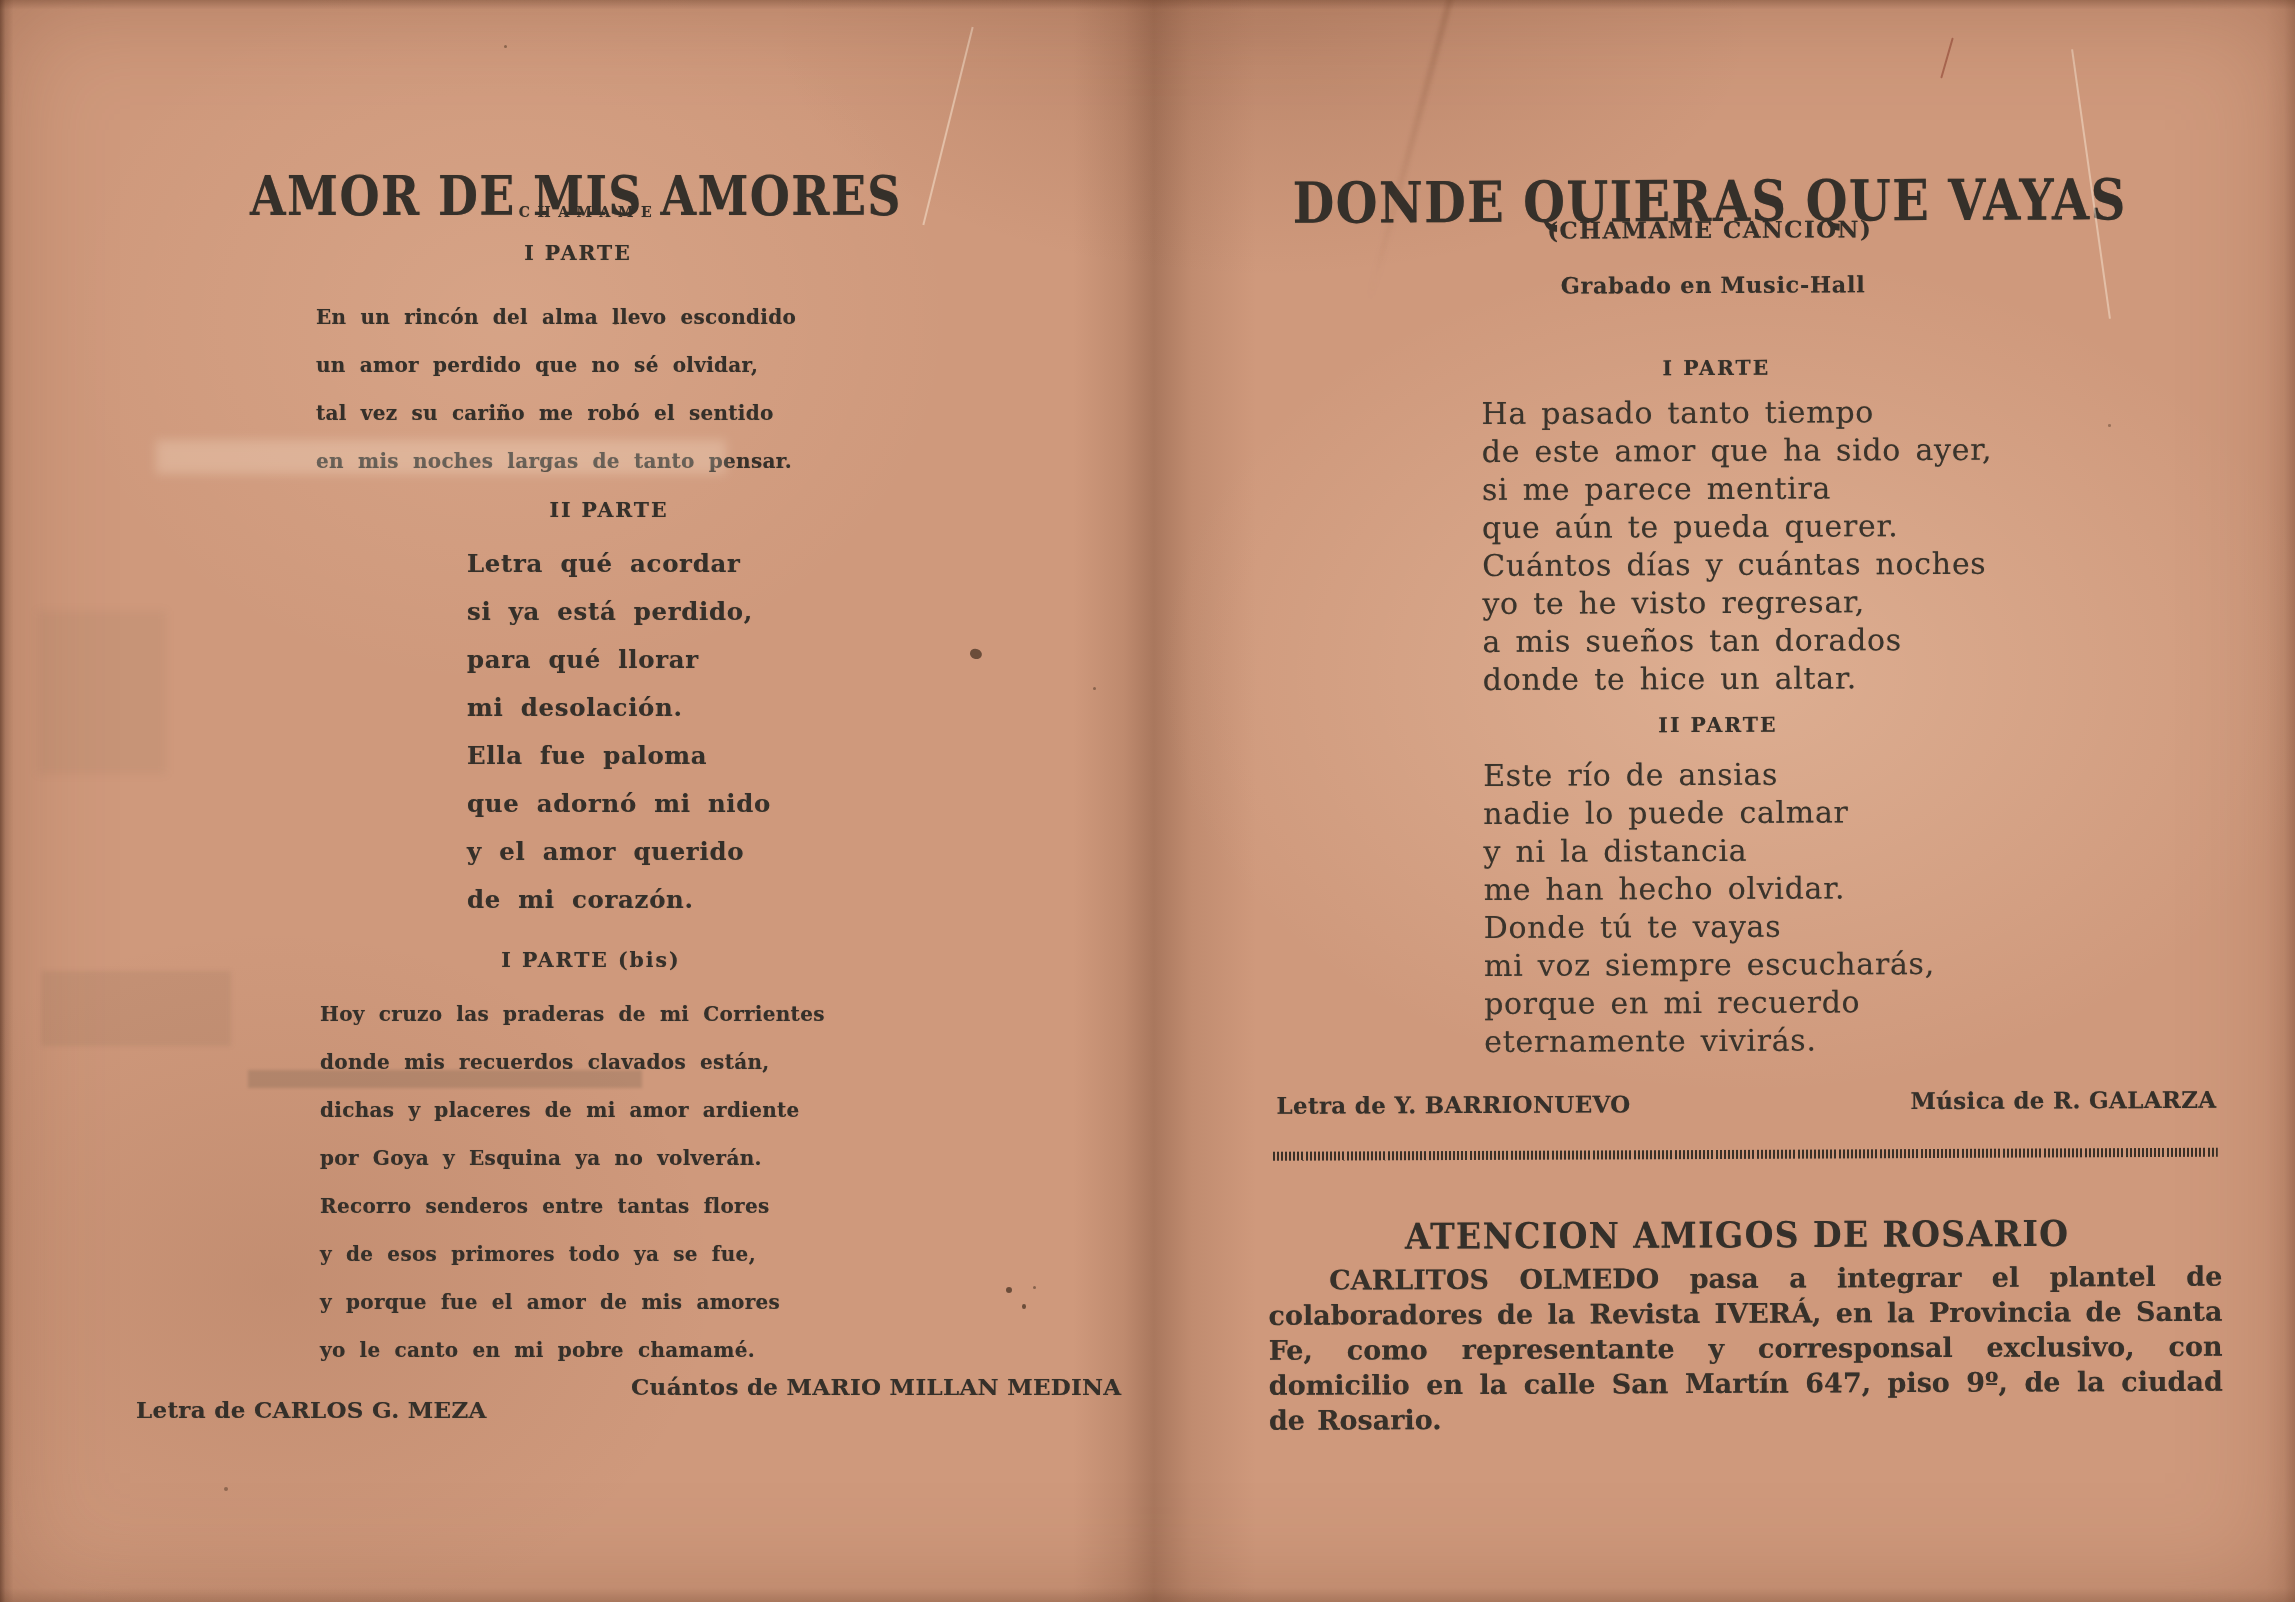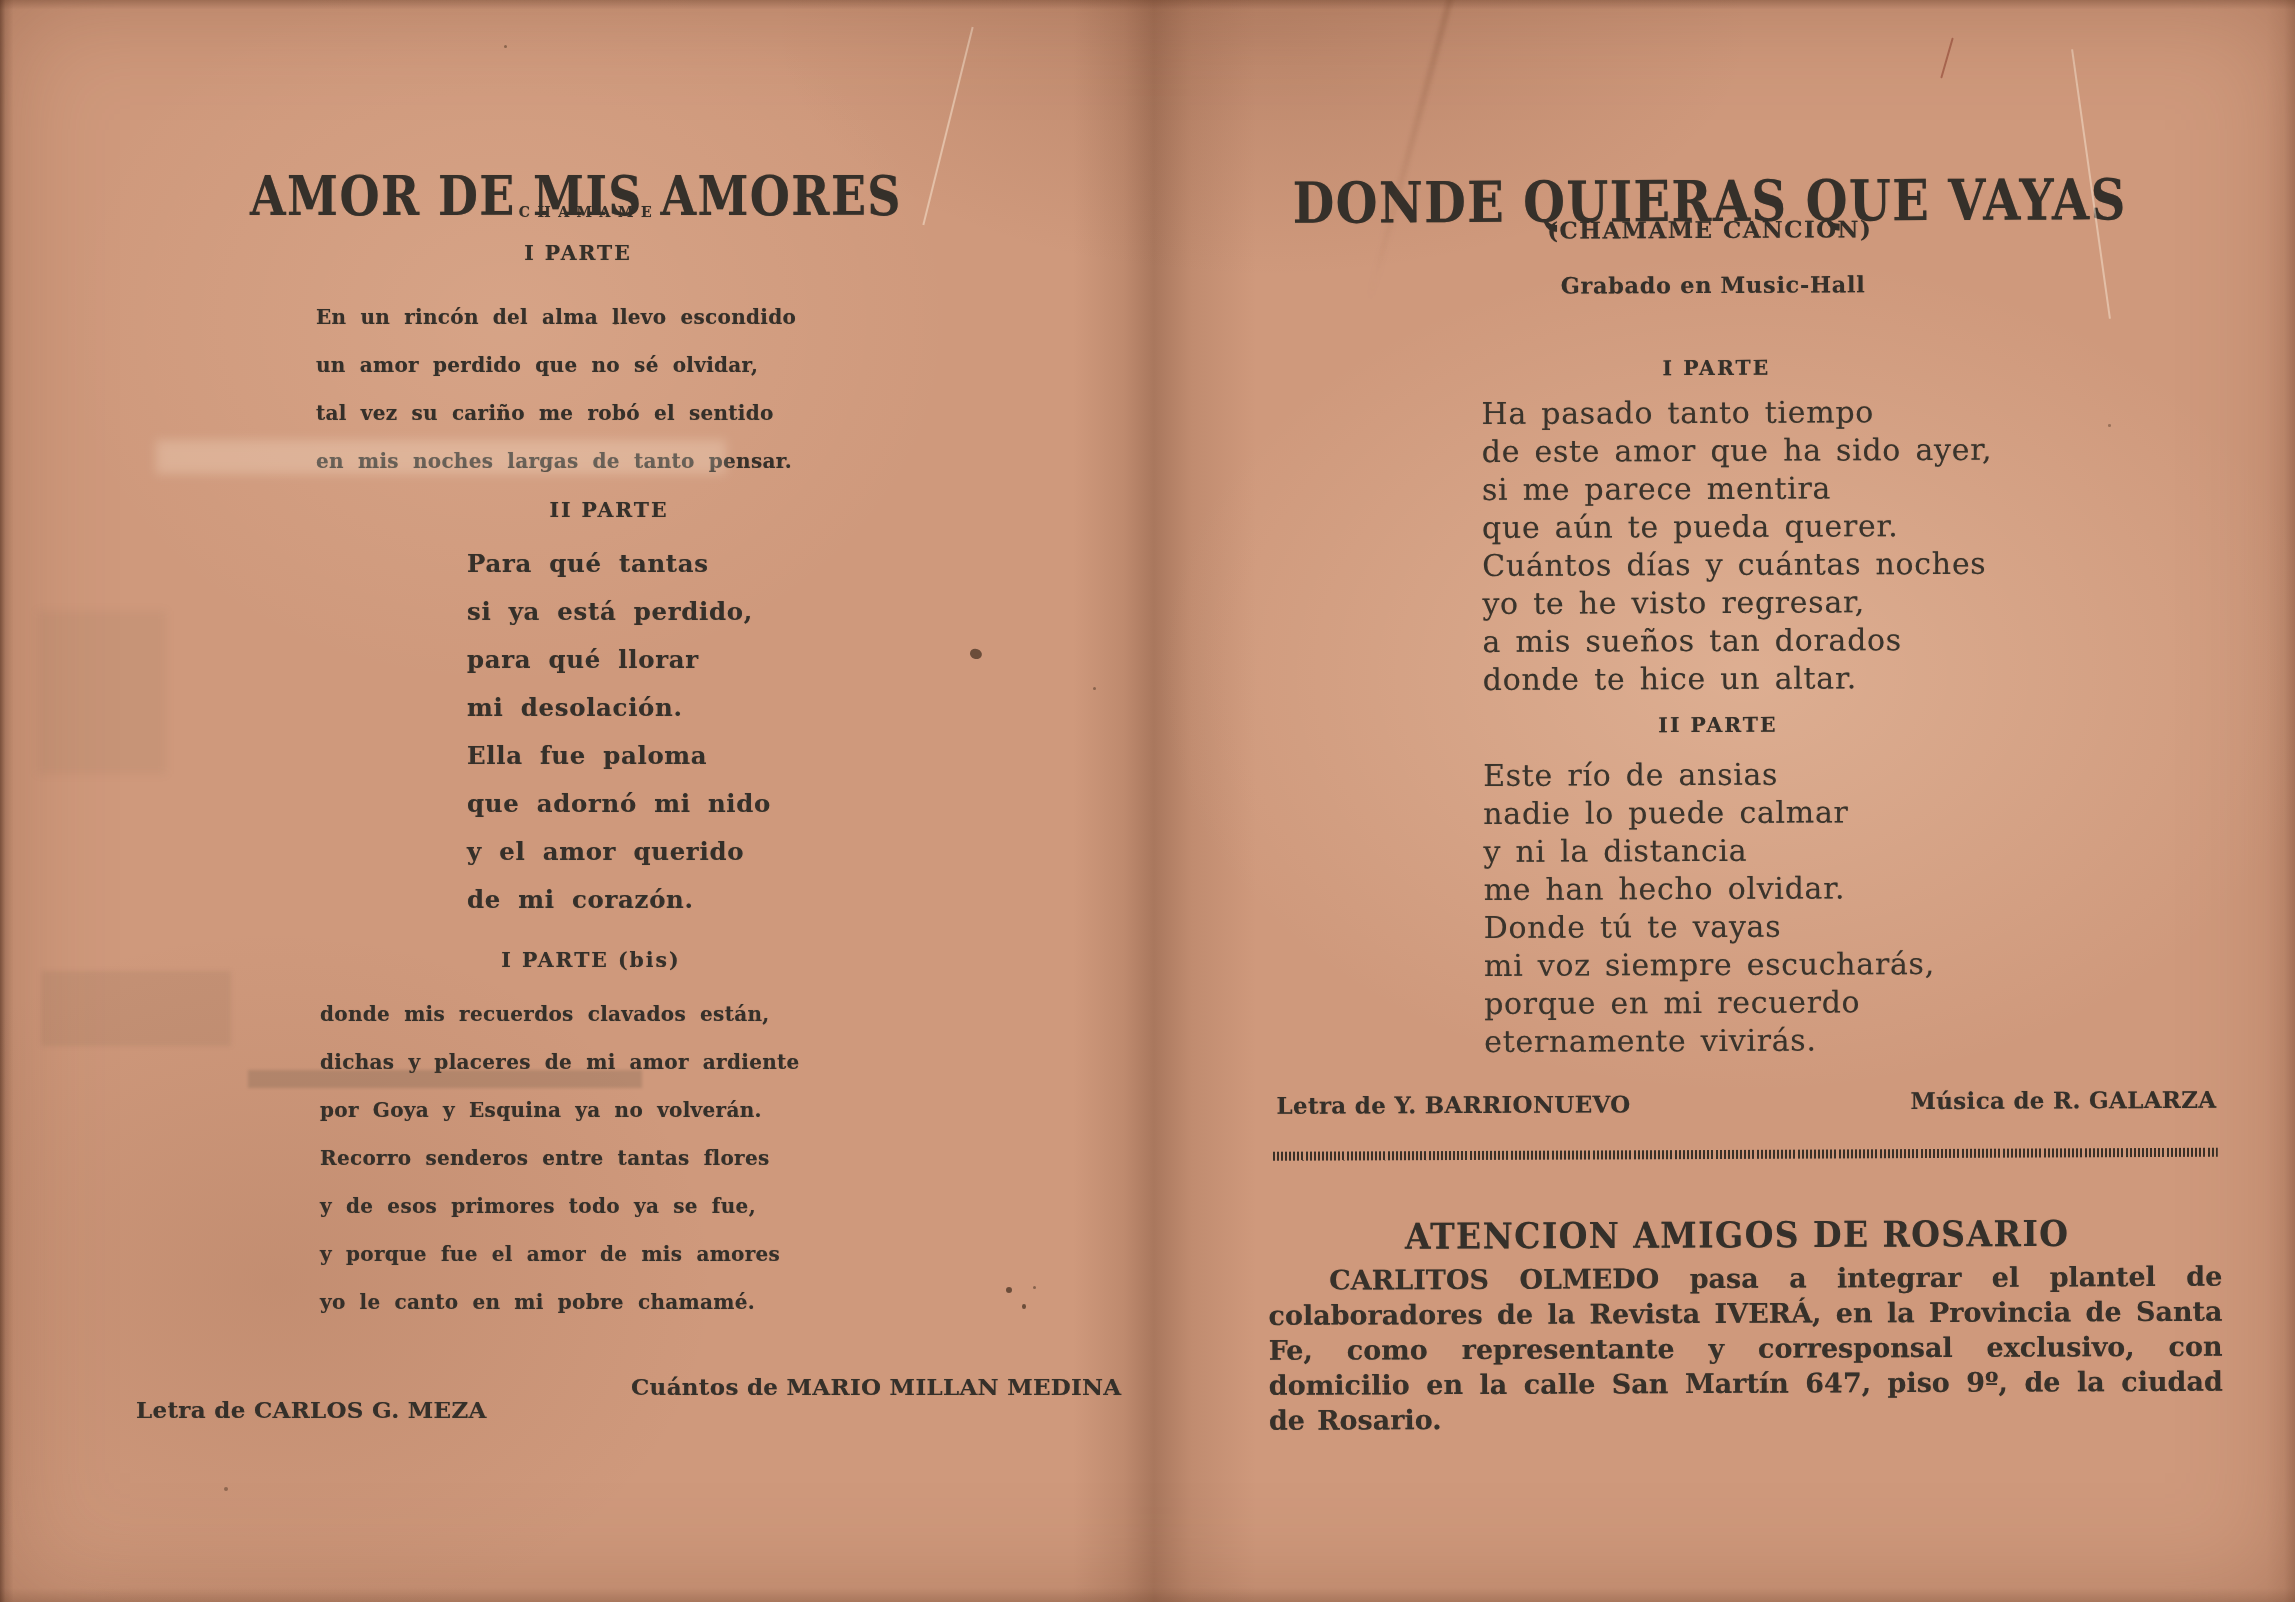--- a/index.html
+++ b/index.html
@@ -73,33 +73,34 @@
     <div class="abs ink lyrics lyr-left" style="left:316px;top:293px;">
       <div>En un rincón del alma llevo escondido</div>
       <div>un amor perdido que no sé olvidar,</div>
       <div>tal vez su cariño me robó el sentido</div>
       <div>en mis noches largas de tanto pensar.</div>
     </div>
 
     <div class="abs ink part-heading ctr" style="left:609px;top:498px;">II PARTE</div>
 
     <div class="abs ink lyrics lyr-left-2" style="left:467px;top:540px;">
-      <div>Para qué tantas</div>
+      <div>Letra qué acordar</div>
       <div>si ya está perdido,</div>
       <div>para qué llorar</div>
       <div>mi desolación.</div>
       <div>Ella fue paloma</div>
       <div>que adornó mi nido</div>
       <div>y el amor querido</div>
       <div>de mi corazón.</div>
     </div>
 
     <div class="abs ink part-heading ctr" style="left:591px;top:948px;">I PARTE (bis)</div>
 
     <div class="abs ink lyrics lyr-left" style="left:320px;top:990px;">
+      <div>Hoy cruzo las praderas de mi Corrientes</div>
       <div>donde mis recuerdos clavados están,</div>
       <div>dichas y placeres de mi amor ardiente</div>
       <div>por Goya y Esquina ya no volverán.</div>
       <div>Recorro senderos entre tantas flores</div>
       <div>y de esos primores todo ya se fue,</div>
       <div>y porque fue el amor de mis amores</div>
       <div>yo le canto en mi pobre chamamé.</div>
     </div>
 
     <div class="abs ink credit" style="left:136px;top:1373px;margin-top:23px;">Letra de CARLOS G. MEZA</div>

